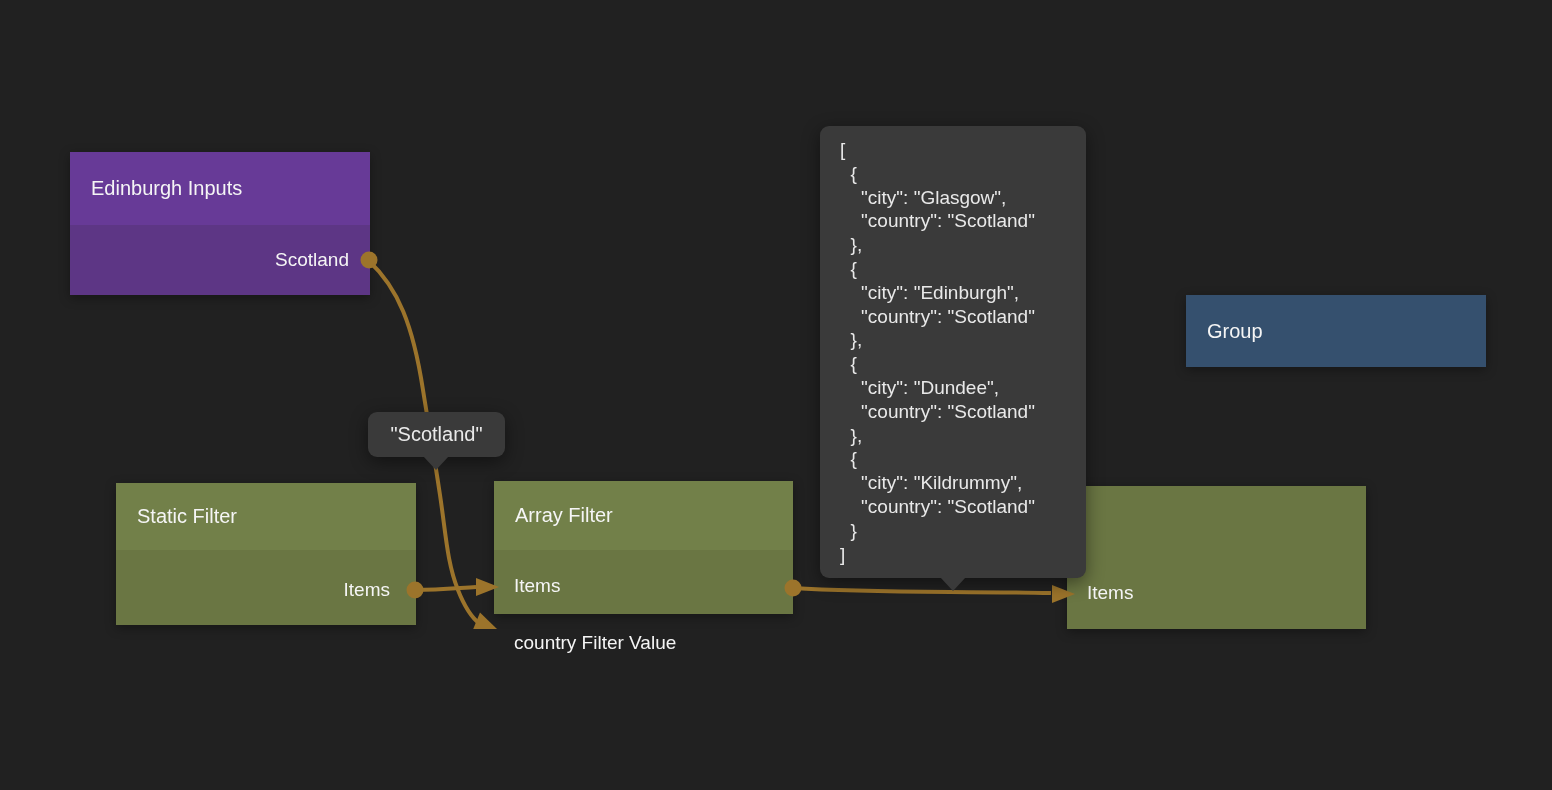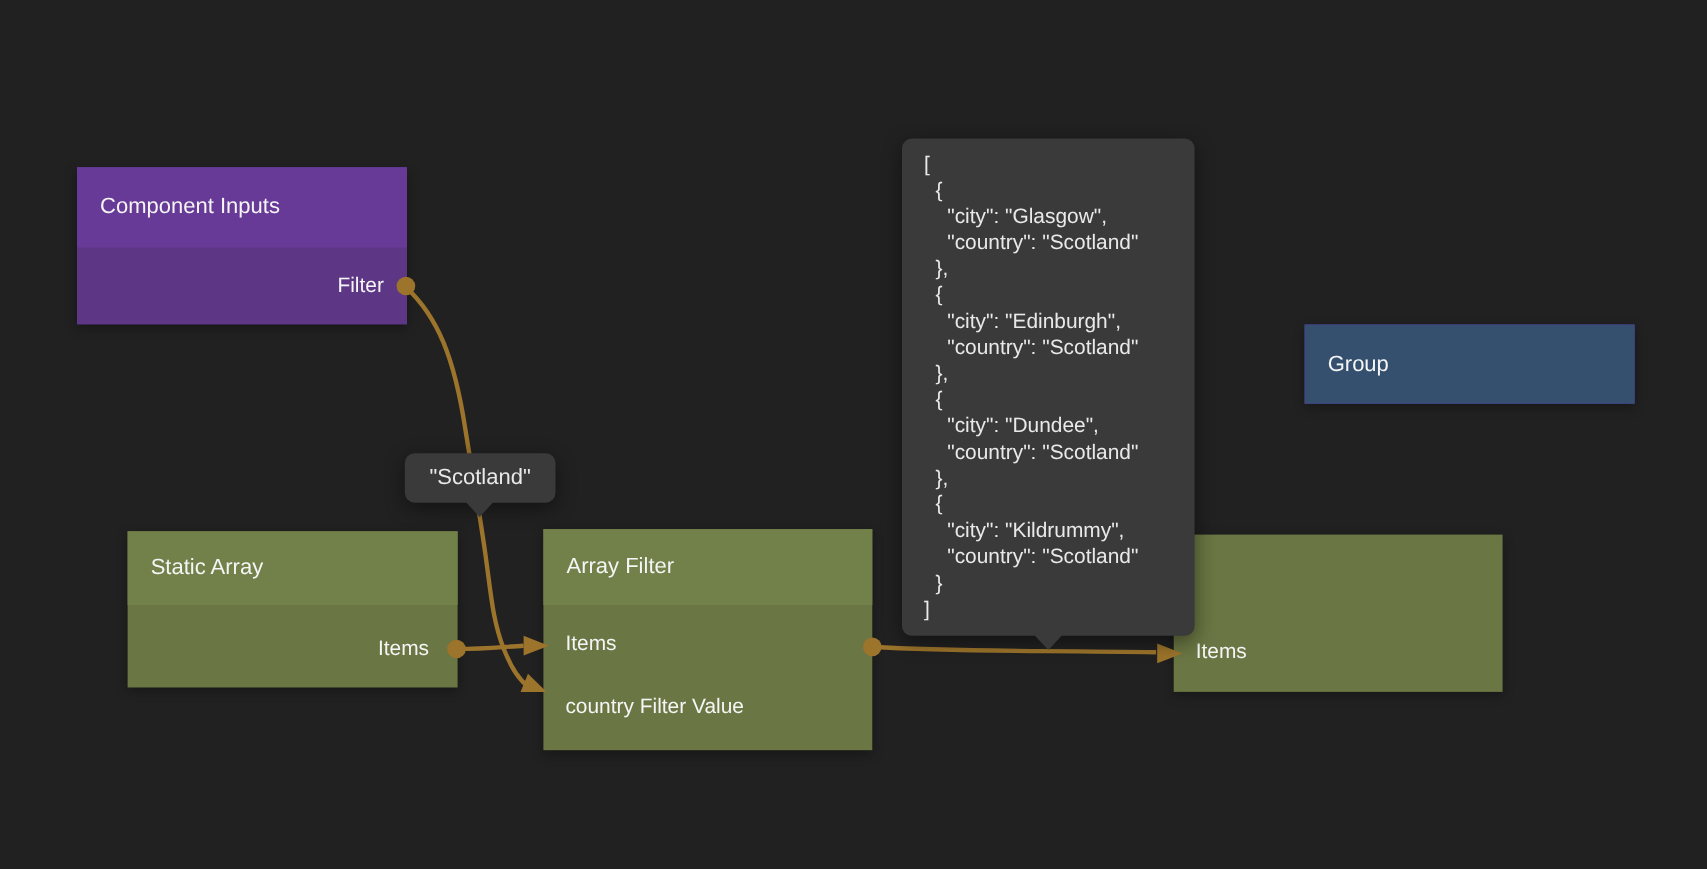--- a/index.html
+++ b/index.html
@@ -29,21 +29,21 @@
     align-items: center;
     padding-left: 21px;
     color: #f5f5f5;
     font-size: 20px;
     white-space: nowrap;
   }
   .node.purple  { background: #5d3685; }
   .node.purple .node-header { background: #673a97; }
   .node.olive   { background: #6a7643; }
   .node.olive .node-header  { background: #728049; }
-  .node.blue    { background: #6d28d9; }
+  .node.blue    { background: #ec4899; }
   .node.blue .node-header   { background: #35506e; }
 
   .port {
     position: absolute;
     height: 28px;
     line-height: 28px;
     color: #f5f5f5;
     font-size: 19px;
     white-space: nowrap;
   }
@@ -101,37 +101,37 @@
     white-space: pre;
   }
 </style>
 </head>
 <body>
 
 <div id="canvas">
 
   <div class="node purple" style="left:70px; top:152px; width:300px; height:143px;">
     <div class="node-header" style="height:73px;">
-      <span>Component Inputs</span>
+      <span>Edinburgh Inputs</span>
     </div>
     <div class="port out" style="top:94px; right:21px;">
-      <span>Filter</span>
+      <span>Scotland</span>
     </div>
   </div>
 
   <div class="node olive" style="left:116px; top:483px; width:300px; height:142px;">
     <div class="node-header" style="height:67px;">
-      <span>Static Array</span>
+      <span>Static Filter</span>
     </div>
     <div class="port out" style="top:93px; right:26px;">
       <span>Items</span>
     </div>
   </div>
 
-  <div class="node olive" style="left:494px; top:481px; width:299px; height:201px;">
+  <div class="node olive" style="left:494px; top:481px; width:299px; height:133px;">
     <div class="node-header" style="height:69px;">
       <span>Array Filter</span>
     </div>
     <div class="port in" style="top:91px;">
       <span>Items</span>
     </div>
     <div class="port in" style="top:148px;">
       <span>country Filter Value</span>
     </div>
   </div>

